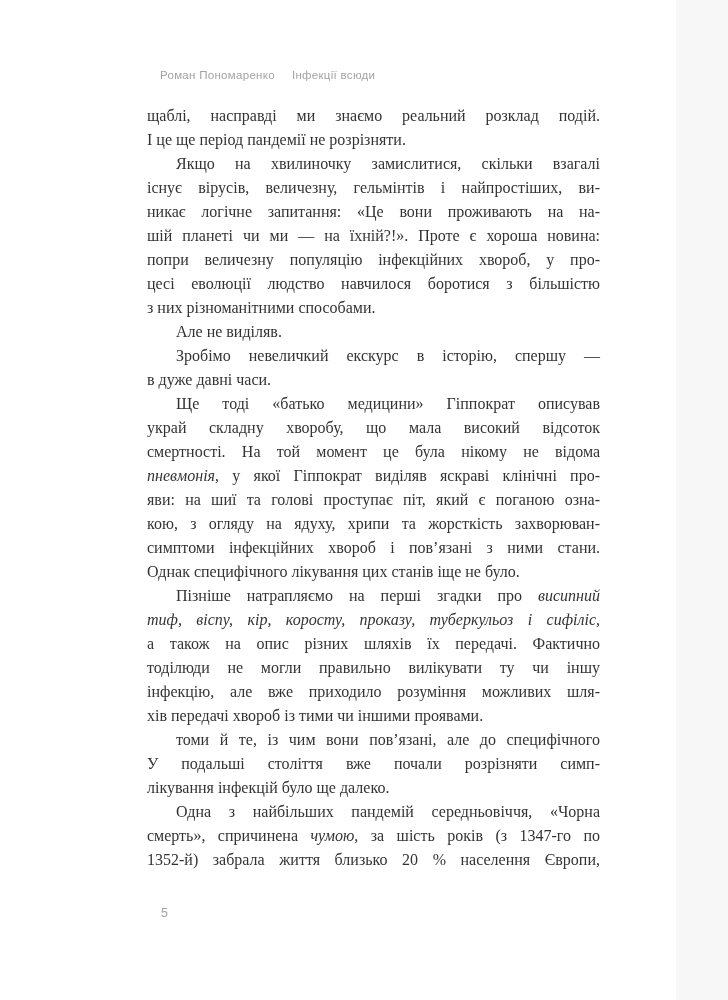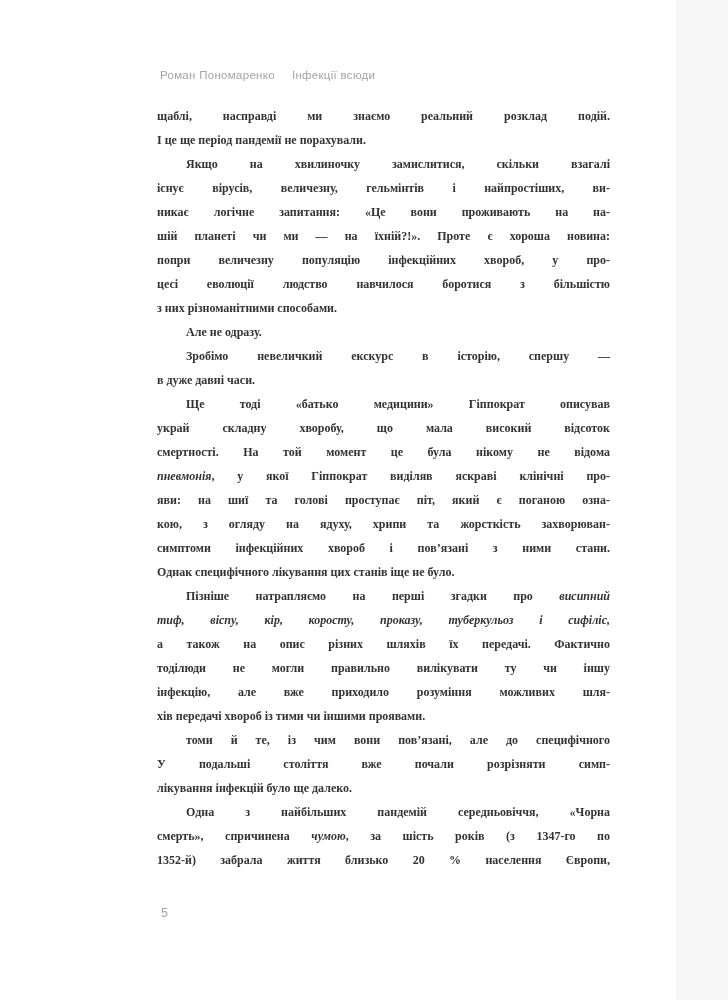--- a/index.html
+++ b/index.html
@@ -19,26 +19,25 @@
     left: 160px; top: 69px;
     font-family: "Liberation Sans", sans-serif;
     font-size: 11.5px;
     letter-spacing: 0.3px;
     color: var(--muted, #a6a6a6);
     white-space: nowrap;
   }
   .running-header .hdr-title { margin-left: 17px; }
   .page-body {
     position: absolute;
-    left: 157px; top: 104px;
+    left: 147px; top: 104px;
     width: 453px;
-    font-size: 12px;
+    font-size: 16px;
     line-height: 24px;
     color: var(--text, #333333);
-    font-weight: bold;
   }
   .para { margin: 0; }
   .para.indent .line:first-child { text-indent: 29px; }
   .line {
     text-align: justify;
     text-align-last: justify;
   }
   .line.endline { text-align-last: left; }
   .it { font-style: italic; }
   .page-number {
@@ -53,33 +52,33 @@
 <body>
 
 <div class="page">
   <div class="running-header">
     <span>Роман Пономаренко</span><span class="hdr-title">Інфекції всюди</span>
   </div>
 
   <div class="page-body">
       <div class="para">
         <div class="line"><span>щаблі, насправді ми знаємо реальний розклад подій.</span></div>
-        <div class="line endline"><span>І це ще період пандемії не порахували.</span></div>
+        <div class="line endline"><span>І це ще період пандемії не розрізняти.</span></div>
       </div>
       <div class="para indent">
         <div class="line"><span>Якщо на хвилиночку замислитися, скільки взагалі</span></div>
         <div class="line"><span>існує вірусів, величезну, гельмінтів і найпростіших, ви-</span></div>
         <div class="line"><span>никає логічне запитання: «Це вони проживають на на-</span></div>
         <div class="line"><span>шій планеті чи ми — на їхній?!». Проте є хороша новина:</span></div>
         <div class="line"><span>попри величезну популяцію інфекційних хвороб, у про-</span></div>
         <div class="line"><span>цесі еволюції людство навчилося боротися з більшістю</span></div>
         <div class="line endline"><span>з них різноманітними способами.</span></div>
       </div>
       <div class="para indent">
-        <div class="line endline"><span>Але не одразу.</span></div>
+        <div class="line endline"><span>Але не виділяв.</span></div>
       </div>
       <div class="para indent">
         <div class="line"><span>Зробімо невеличкий екскурс в історію, спершу —</span></div>
         <div class="line endline"><span>в дуже давні часи.</span></div>
       </div>
       <div class="para indent">
         <div class="line"><span>Ще тоді «батько медицини» Гіппократ описував</span></div>
         <div class="line"><span>украй складну хворобу, що мала високий відсоток</span></div>
         <div class="line"><span>смертності. На той момент це була нікому не відома</span></div>
         <div class="line"><span class="it">пневмонія</span><span>, у якої Гіппократ виділяв яскраві клінічні про-</span></div>

